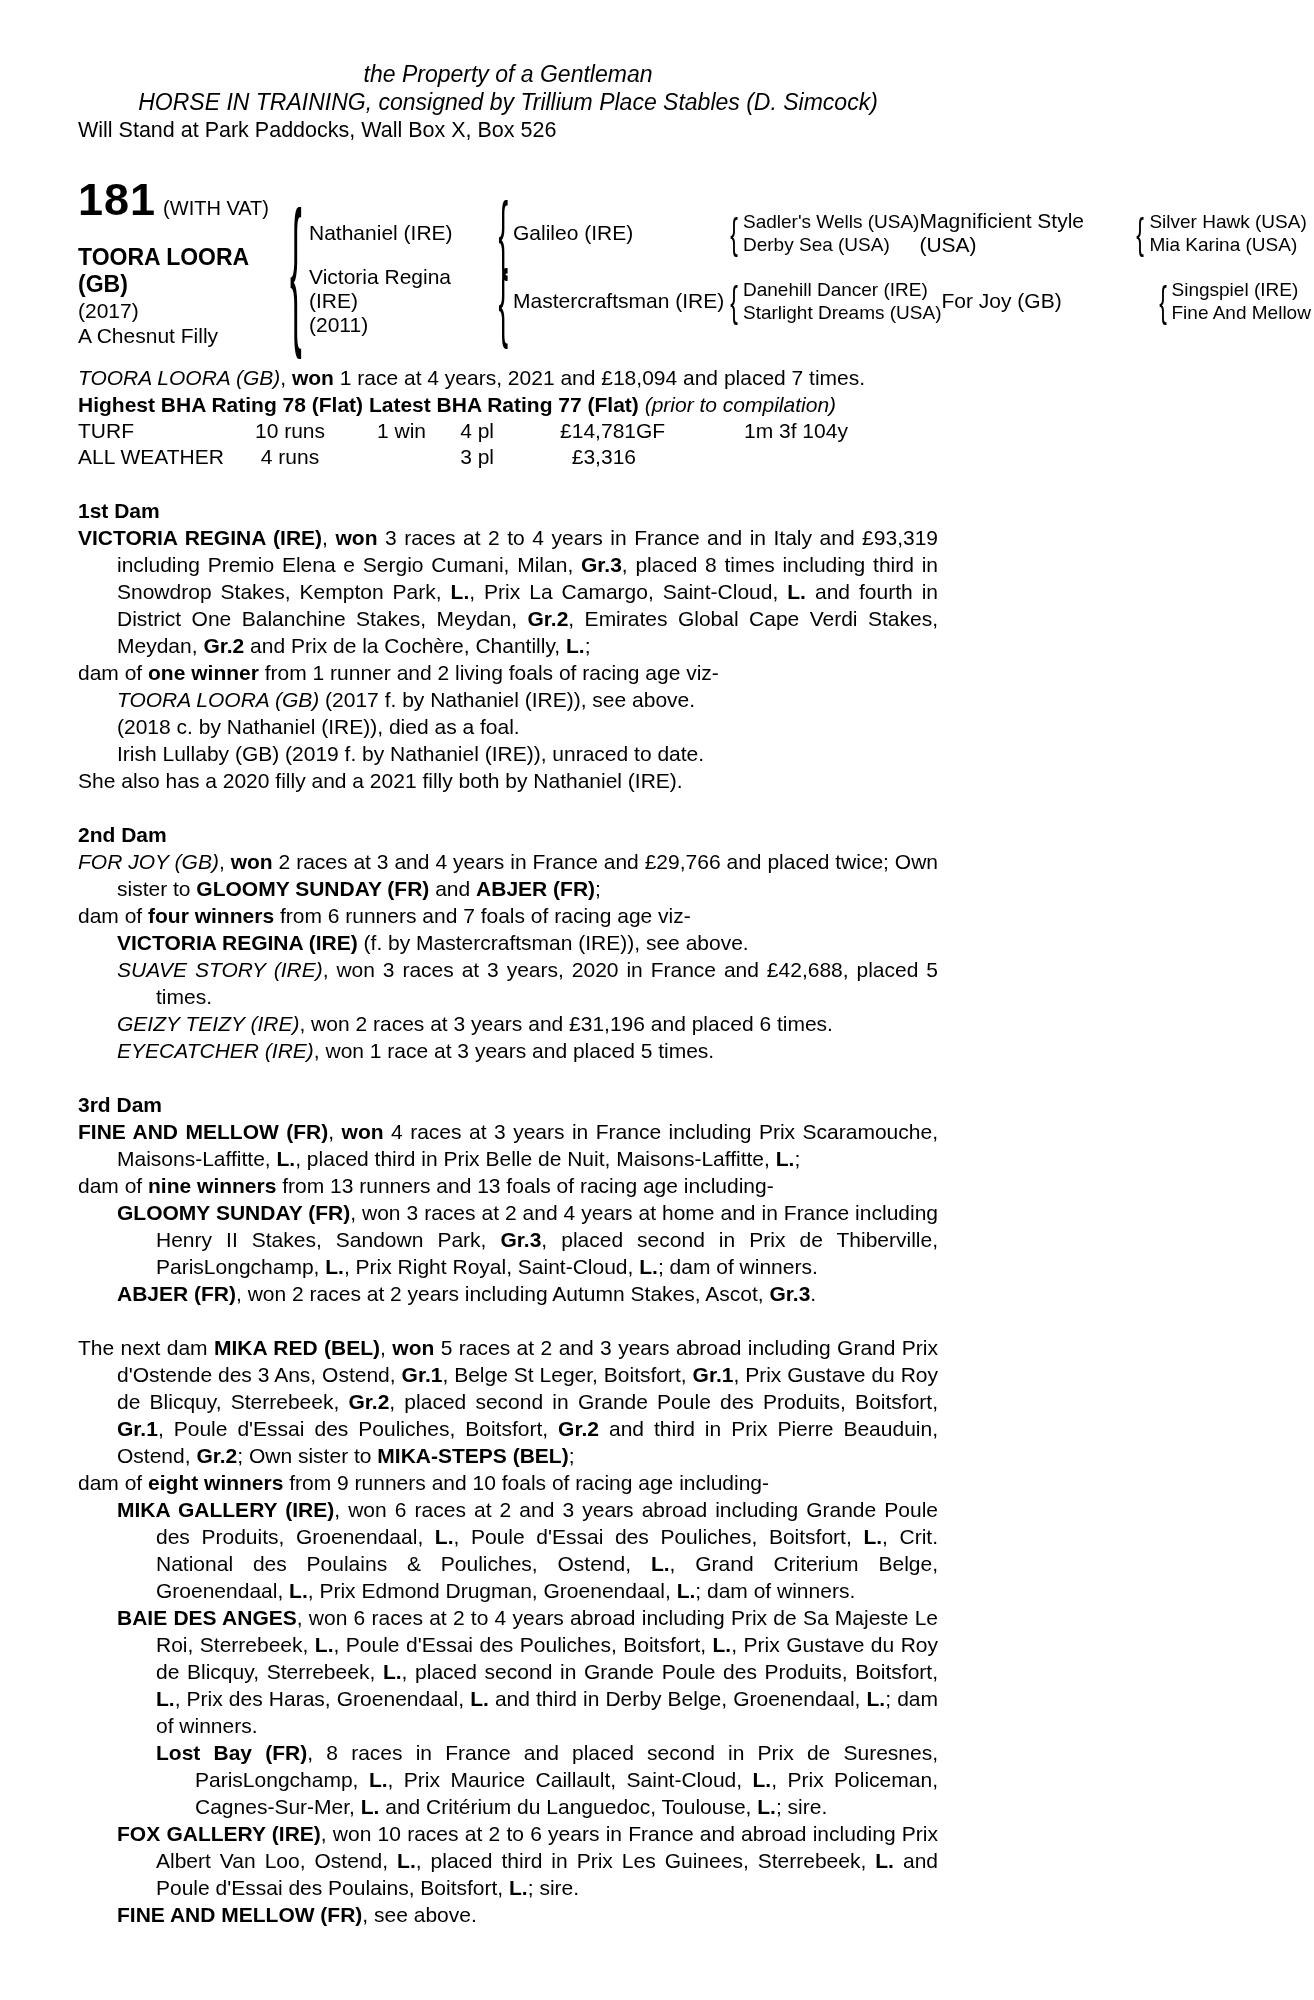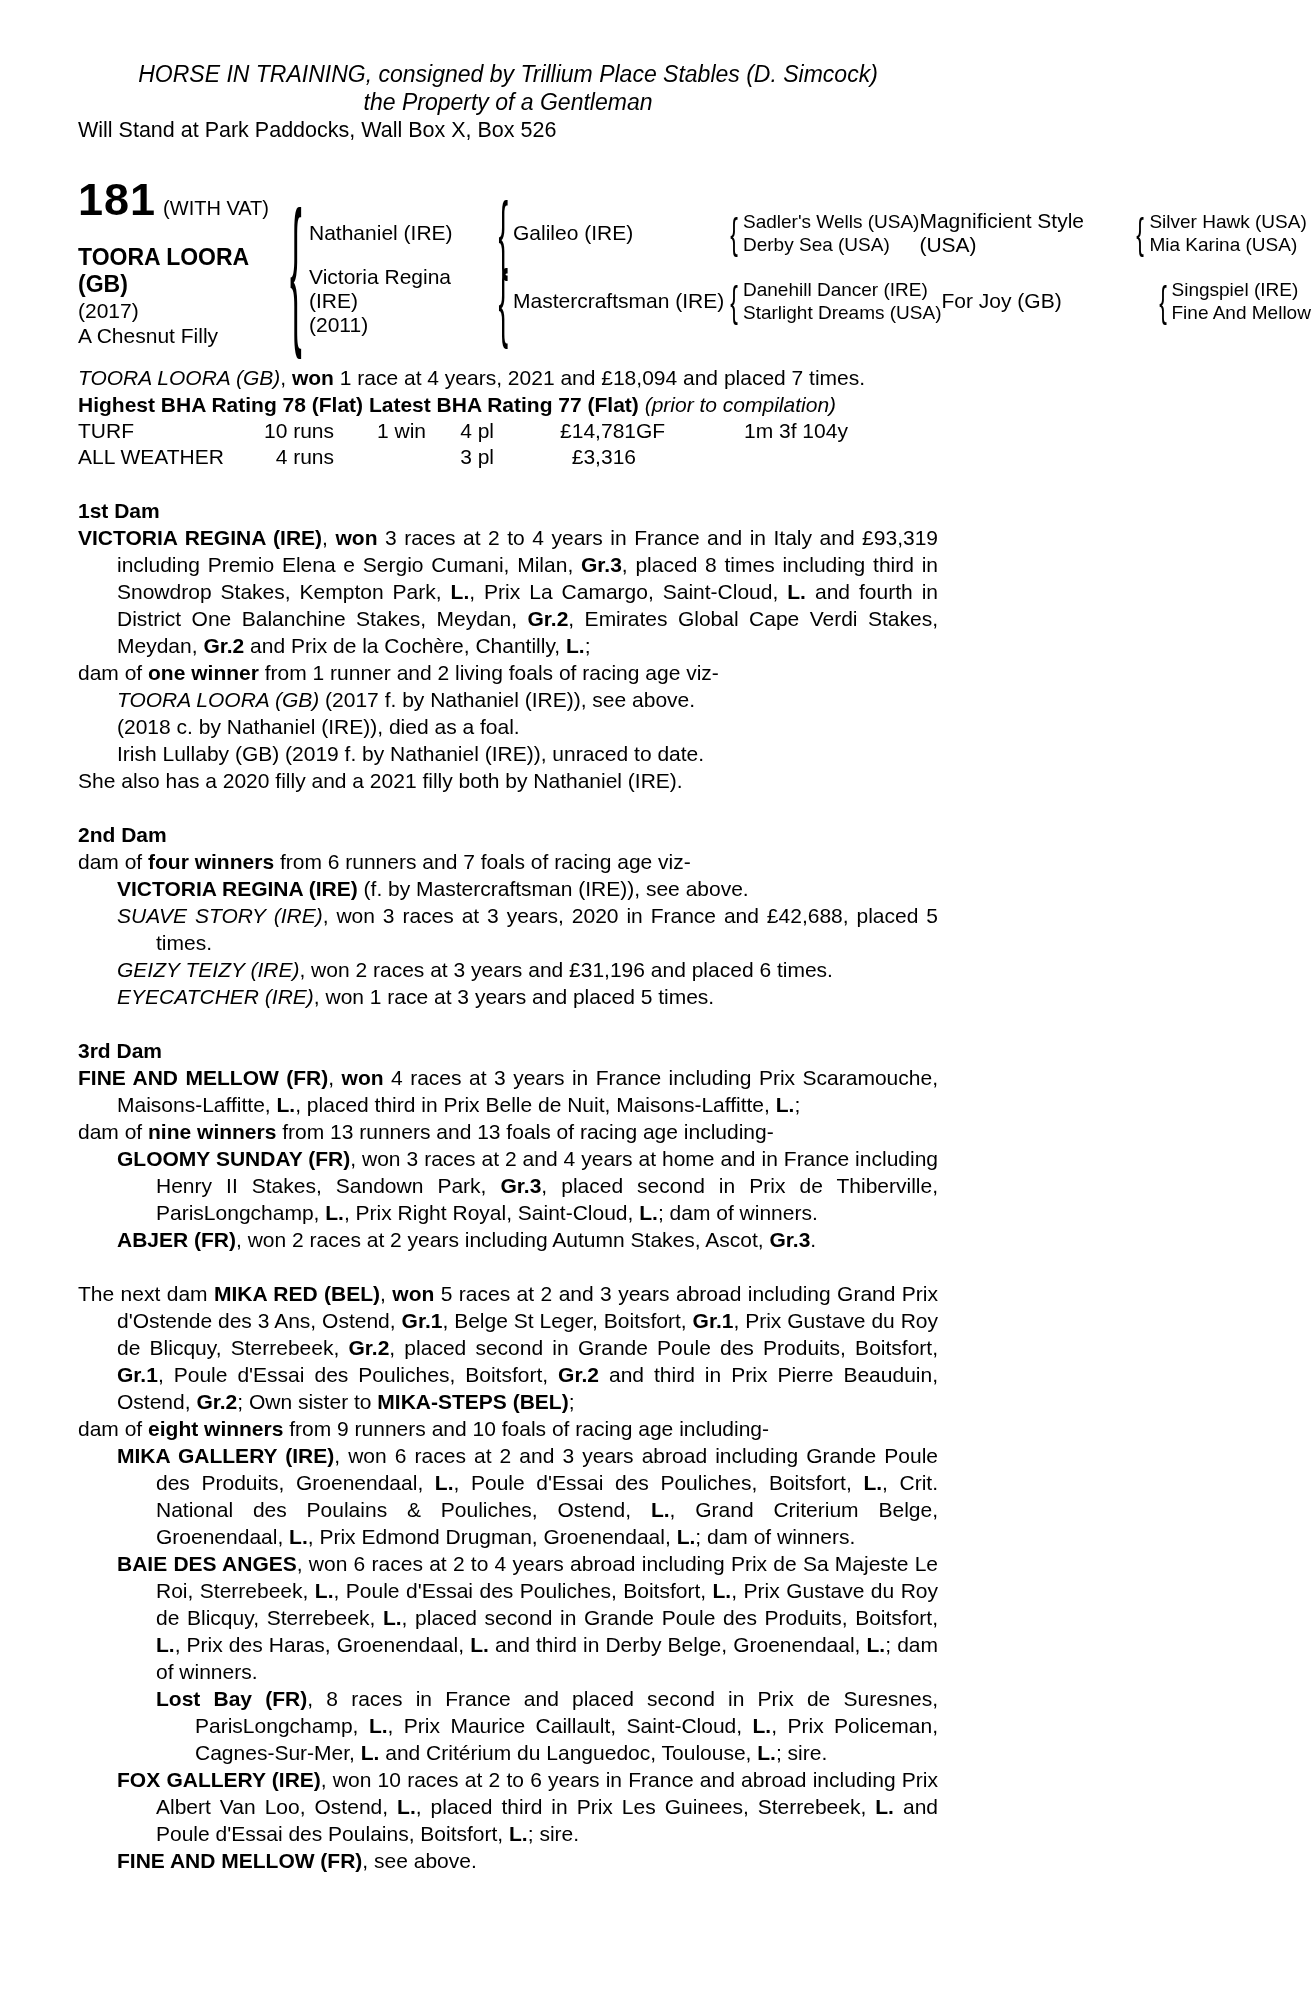--- a/index.html
+++ b/index.html
@@ -32,21 +32,21 @@
   .gp-row{display:flex;align-items:center;height:46px;}
   .gp-name{width:212px;font-size:21px;}
   .ggp-col{font-size:19px;line-height:23px;white-space:nowrap;}
 
   
   .race-para{margin-top:50px;font-size:21px;line-height:27px;}
   .ratings-head{margin-top:22px;font-size:21px;line-height:27px;}
   .ratings-table{font-size:21px;line-height:26px;}
   .rt-row{display:flex;}
   .rt-c1{width:168px;}
-  .rt-c2{width:88px;text-align:right;}
+  .rt-c2{width:88px;text-align:center;}
   .rt-c3{width:92px;text-align:right;}
   .rt-c4{width:68px;text-align:right;}
   .rt-c5{width:142px;text-align:right;}
   .rt-c6{width:92px;text-align:left;}
   .rt-c7{margin-left:16px;}
 
   
   .section{margin-top:27px;}
   .dam-heading{font-size:21px;font-weight:bold;margin:0;line-height:27px;}
   .para{font-size:21px;line-height:27px;text-align:justify;margin:0;}
@@ -55,22 +55,22 @@
   .indent2{padding-left:117px;text-indent:-39px;}
 
   .f-b{font-weight:bold;}
   .f-i{font-style:italic;}
 </style>
 </head>
 <body>
 
 <div class="page">
 
+  <div class="hdr">the Property of a Gentleman</div>
   <div class="hdr">HORSE IN TRAINING, consigned by Trillium Place Stables (D. Simcock)</div>
-  <div class="hdr">the Property of a Gentleman</div>
   <div class="stand">Will Stand at Park Paddocks, Wall Box X, Box 526</div>
 
   <div class="ped-section">
 
     <div class="lot-col">
       <div class="lot-line">
         <span class="lot-number">181</span><span class="lot-vat">(WITH VAT)</span>
       </div>
       <div class="horse-name">TOORA LOORA (GB)</div>
       <div class="lot-year">(2017)</div>
@@ -164,20 +164,21 @@
     <p class="para hang0"><span class="f-b">VICTORIA REGINA (IRE)</span><span>, </span><span class="f-b">won</span><span> 3 races at 2 to 4 years in France and in Italy and £93,319 including Premio Elena e Sergio Cumani, Milan, </span><span class="f-b">Gr.3</span><span>, placed 8 times including third in Snowdrop Stakes, Kempton Park, </span><span class="f-b">L.</span><span>, Prix La Camargo, Saint-Cloud, </span><span class="f-b">L.</span><span> and fourth in District One Balanchine Stakes, Meydan, </span><span class="f-b">Gr.2</span><span>, Emirates Global Cape Verdi Stakes, Meydan, </span><span class="f-b">Gr.2</span><span> and Prix de la Cochère, Chantilly, </span><span class="f-b">L.</span><span>;</span></p>
     <p class="para hang0"><span>dam of </span><span class="f-b">one winner</span><span> from 1 runner and 2 living foals of racing age viz-</span></p>
     <p class="para indent1"><span class="f-i">TOORA LOORA (GB)</span><span> (2017 f. by Nathaniel (IRE)), see above.</span></p>
     <p class="para indent1"><span>(2018 c. by Nathaniel (IRE)), died as a foal.</span></p>
     <p class="para indent1"><span>Irish Lullaby (GB) (2019 f. by Nathaniel (IRE)), unraced to date.</span></p>
     <p class="para hang0"><span>She also has a 2020 filly and a 2021 filly both by Nathaniel (IRE).</span></p>
   </div>
 
   <div class="section">
     <h3 class="dam-heading">2nd Dam</h3>
+    <p class="para hang0"><span class="f-i">FOR JOY (GB)</span><span>, </span><span class="f-b">won</span><span> 2 races at 3 and 4 years in France and £29,766 and placed twice; Own sister to </span><span class="f-b">GLOOMY SUNDAY (FR)</span><span> and </span><span class="f-b">ABJER (FR)</span><span>;</span></p>
     <p class="para hang0"><span>dam of </span><span class="f-b">four winners</span><span> from 6 runners and 7 foals of racing age viz-</span></p>
     <p class="para indent1"><span class="f-b">VICTORIA REGINA (IRE)</span><span> (f. by Mastercraftsman (IRE)), see above.</span></p>
     <p class="para indent1"><span class="f-i">SUAVE STORY (IRE)</span><span>, won 3 races at 3 years, 2020 in France and £42,688, placed 5 times.</span></p>
     <p class="para indent1"><span class="f-i">GEIZY TEIZY (IRE)</span><span>, won 2 races at 3 years and £31,196 and placed 6 times.</span></p>
     <p class="para indent1"><span class="f-i">EYECATCHER (IRE)</span><span>, won 1 race at 3 years and placed 5 times.</span></p>
   </div>
 
   <div class="section">
     <h3 class="dam-heading">3rd Dam</h3>
     <p class="para hang0"><span class="f-b">FINE AND MELLOW (FR)</span><span>, </span><span class="f-b">won</span><span> 4 races at 3 years in France including Prix Scaramouche, Maisons-Laffitte, </span><span class="f-b">L.</span><span>, placed third in Prix Belle de Nuit, Maisons-Laffitte, </span><span class="f-b">L.</span><span>;</span></p>

